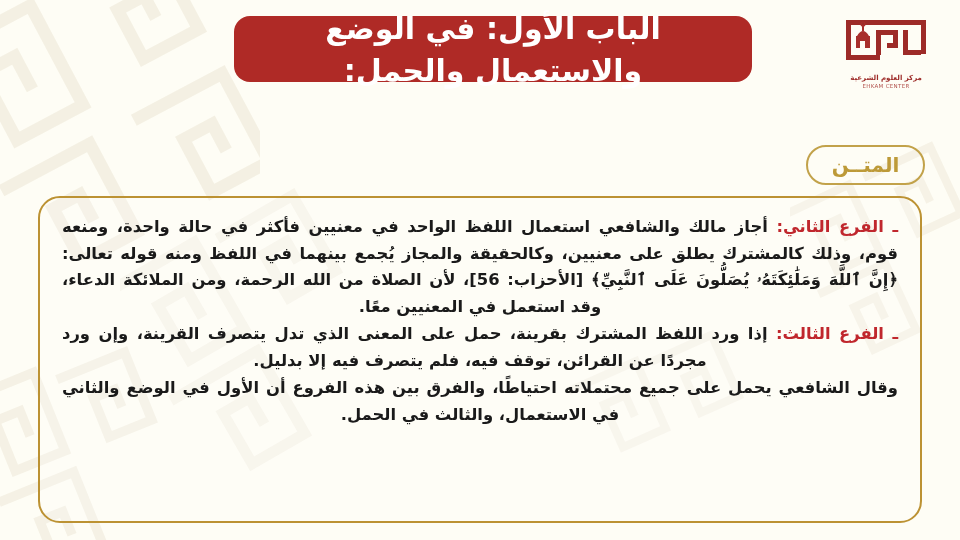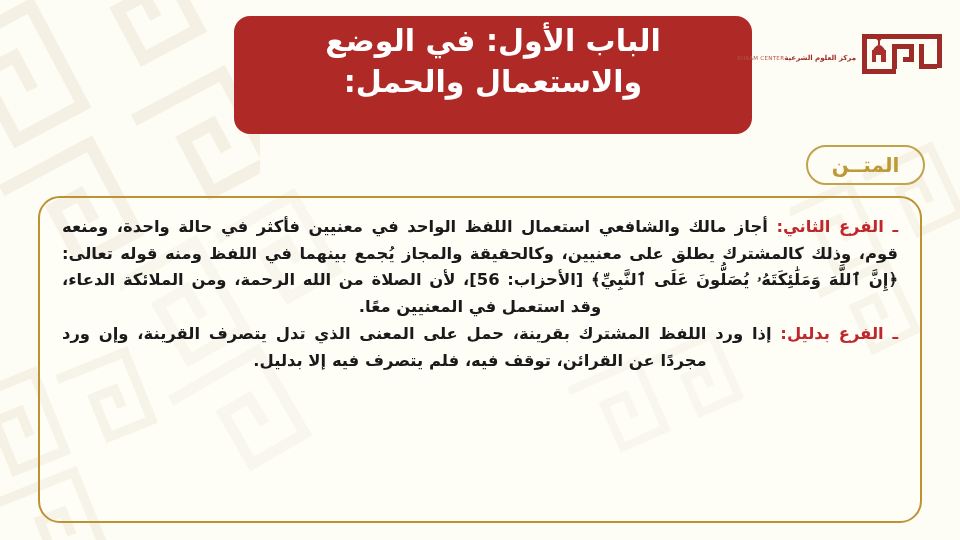--- a/index.html
+++ b/index.html
@@ -28,49 +28,49 @@
   .wm-c { top: 120px; right: -30px; width: 200px; height: 260px; }
   .wm-d { top: 180px; left: 120px; width: 260px; height: 300px; }
   .wm-e { bottom: 10px; right: 180px; width: 220px; height: 200px; }
 
   
   #title-banner {
     position: absolute;
     left: 234px;
     top: 16px;
     width: 518px;
-    height: 118px;
+    height: 66px;
     background: #AF2A26;
     border-radius: 16px;
     display: flex;
-    align-items: flex-start;
+    align-items: center;
     justify-content: center;
     text-align: center;
     box-sizing: border-box;
     padding: 4px 18px 3px 18px;
   }
   #title-text {
     color: #FFFFFF;
     font-size: 30px;
     line-height: 1.38;
     font-weight: bold;
     letter-spacing: 0px;
     direction: rtl;
     font-family: "DejaVu Sans", "Liberation Sans", sans-serif;
   }
 
   
   #logo {
     position: absolute;
-    right: 12px;
+    right: 21px;
     top: 14px;
     width: 106px;
     height: 86px;
     display: flex;
-    flex-direction: row;
+    flex-direction: column;
     align-items: center;
     justify-content: flex-start;
   }
   #logo-mark {
     width: 92px;
     height: 58px;
     position: relative;
   }
   #logo-sub {
     font-size: 7px;
@@ -228,19 +228,22 @@
     <span id="matn-label">المتــن</span>
   </div>
 
   <div id="content-box">
 
     <p class="para">
       <span class="lead">ـ الفرع الثاني:</span><span> أجاز مالك والشافعي استعمال اللفظ الواحد في معنيين فأكثر في حالة واحدة، ومنعه قوم، وذلك كالمشترك يطلق على معنيين، وكالحقيقة والمجاز يُجمع بينهما في اللفظ ومنه قوله تعالى: </span><span class="verse">﴿إِنَّ ٱللَّهَ وَمَلَٰئِكَتَهُۥ يُصَلُّونَ عَلَى ٱلنَّبِيِّ﴾</span><span class="ref"> [الأحزاب: 56]،</span><span> لأن الصلاة من الله الرحمة، ومن الملائكة الدعاء، وقد استعمل في المعنيين معًا.</span>
     </p>
 
     <p class="para">
-      <span class="lead">ـ الفرع بدليل:</span><span> إذا ورد اللفظ المشترك بقرينة، حمل على المعنى الذي تدل يتصرف القرينة، وإن ورد مجردًا عن القرائن، توقف فيه، فلم يتصرف فيه إلا بدليل.</span>
+      <span class="lead">ـ الفرع الثالث:</span><span> إذا ورد اللفظ المشترك بقرينة، حمل على المعنى الذي تدل يتصرف القرينة، وإن ورد مجردًا عن القرائن، توقف فيه، فلم يتصرف فيه إلا بدليل.</span>
     </p>
 
+    <p class="para tail">
+      <span>وقال الشافعي يحمل على جميع محتملاته احتياطًا، والفرق بين هذه الفروع أن الأول في الوضع والثاني في الاستعمال، والثالث في الحمل.</span>
+    </p>
 
   </div>
 
 </div>
 
 </body></html>

